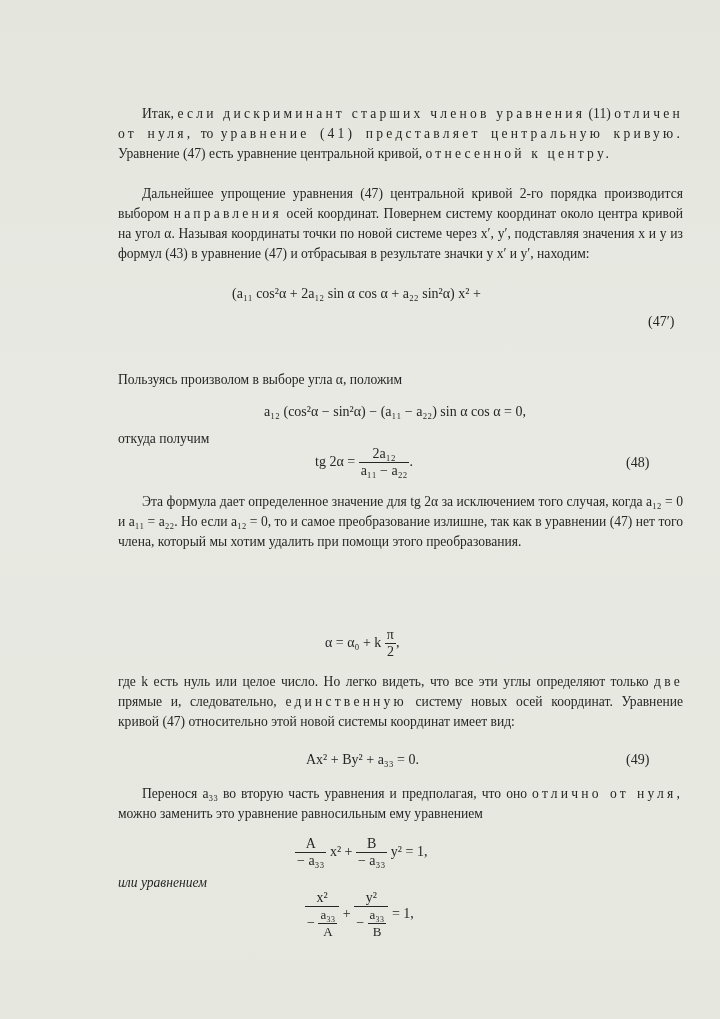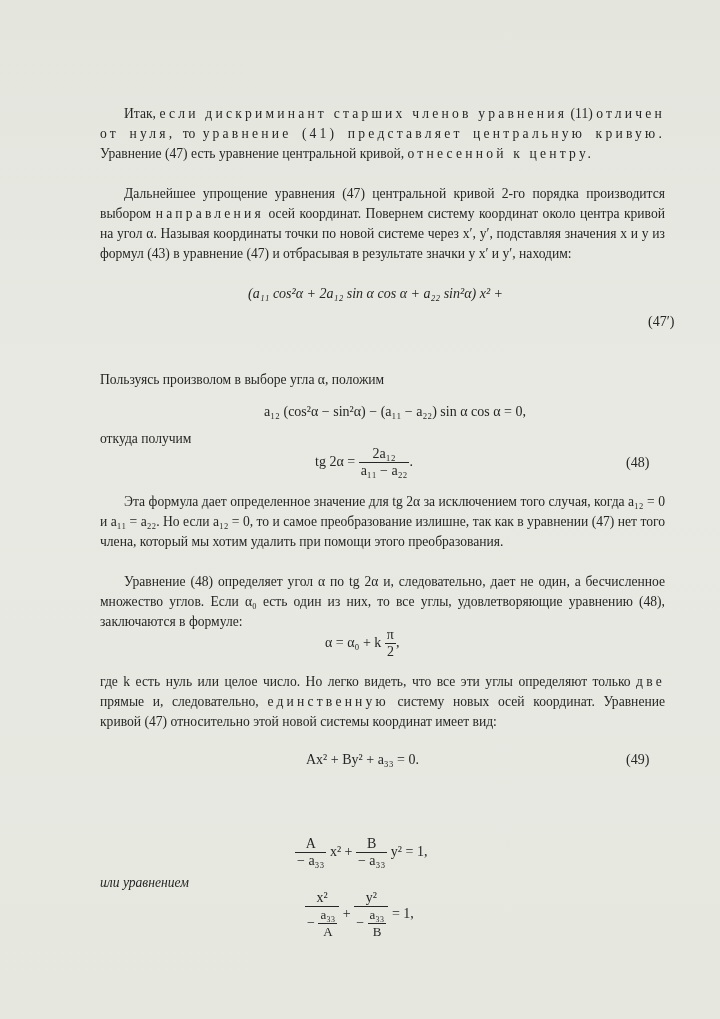--- a/index.html
+++ b/index.html
@@ -29,21 +29,21 @@
     position: absolute; left: 0; top: 33px; width: 565px; height: 1px;
     background: #b8b8b0;
   }
   .page-num {
     position: absolute; left: 0; top: 7px; font-style: italic; font-size: 15px;
   }
   .running-head {
     position: absolute; left: 66px; top: 7px; font-style: italic; font-size: 15.5px; letter-spacing: 0.1px;
   }
   .body-text {
-    position: absolute; left: 100px; width: 565px; font-size: 13.6px; line-height: 20px;
+    position: absolute; left: 118px; width: 565px; font-size: 13.6px; line-height: 20px;
     text-align: justify;
   }
   .para { text-indent: 24px; margin: 0; }
   .noindent { text-indent: 0; margin: 0; }
   .sp { letter-spacing: 3.2px; }
   .eq {
     position: absolute; font-size: 14px; white-space: nowrap;
     font-family: "Liberation Serif", "DejaVu Serif", serif;
   }
   .eqnum { position: absolute; font-size: 14px; }
@@ -63,21 +63,21 @@
       <span>Итак, </span><span class="sp">если дискриминант старших членов уравнения</span><span> (11) </span><span class="sp">отличен от нуля,</span><span> то </span><span class="sp">уравнение (41) представляет центральную кривую.</span><span> Уравнение (47) есть уравнение центральной кривой, </span><span class="sp">отнесенной к центру.</span>
     </p>
   </div>
 
   <div class="body-text" style="top:184px;">
     <p class="para">
       <span>Дальнейшее упрощение уравнения (47) центральной кривой 2-го порядка производится выбором </span><span class="sp">направления</span><span> осей координат. Повернем систему координат около центра кривой на угол α. Называя координаты точки по новой системе через x′, y′, подставляя значения x и y из формул (43) в уравнение (47) и отбрасывая в результате значки у x′ и y′, находим:</span>
     </p>
   </div>
 
-  <div class="eq" style="left:248px; top:286px;font-style:italic;">(a₁₁ cos²α + 2a₁₂ sin α cos α + a₂₂ sin²α) x² +</div>
+  <div class="eq" style="left:232px; top:286px;">(a₁₁ cos²α + 2a₁₂ sin α cos α + a₂₂ sin²α) x² +</div>
   <div class="eqnum" style="left:620px; top:314px;margin-left:28px;">(47′)</div>
 
   <div class="body-text" style="top:370px;">
     <p class="noindent">Пользуясь произволом в выборе угла α, положим</p>
   </div>
 
   <div class="eq" style="left:228px; top:404px;margin-left:36px;">a₁₂ (cos²α − sin²α) − (a₁₁ − a₂₂) sin α cos α = 0,</div>
 
   <div class="body-text" style="top:429px;">
     <p class="noindent">откуда получим</p>
@@ -89,41 +89,43 @@
       <span class="num">2a₁₂</span>
       <span class="den">a₁₁ − a₂₂</span>
     </span><span>.</span>
   </div>
   <div class="eqnum" style="left:626px; top:455px;">(48)</div>
 
   <div class="body-text" style="top:492px;">
     <p class="para">Эта формула дает определенное значение для tg 2α за исключением того случая, когда a₁₂ = 0 и a₁₁ = a₂₂. Но если a₁₂ = 0, то и самое преобразование излишне, так как в уравнении (47) нет того члена, который мы хотим удалить при помощи этого преобразования.</p>
   </div>
 
-  <div class="body-text" style="top:572px;">
-    <p class="para">Уравнение (48) определяет угол α по tg 2α и, следовательно, дает не один, а бесчисленное множество углов. Если α₀ есть один из них, то все углы, удовлетворяющие уравнению (48), заключаются в формуле:</p>
-  </div>
 
   <div class="eq" style="left:325px; top:627px;">
     <span>α = α₀ + k</span>
     <span class="frac">
       <span class="num">π</span>
       <span class="den">2</span>
     </span><span>,</span>
   </div>
 
   <div class="body-text" style="top:672px;">
     <p class="noindent">
       <span>где k есть нуль или целое число. Но легко видеть, что все эти углы определяют только </span><span class="sp">две</span><span> прямые и, следовательно, </span><span class="sp">единственную</span><span> систему новых осей координат. Уравнение кривой (47) относительно этой новой системы координат имеет вид:</span>
     </p>
   </div>
 
   <div class="eq" style="left:306px; top:752px;">Ax² + By² + a₃₃ = 0.</div>
   <div class="eqnum" style="left:626px; top:752px;">(49)</div>
 
+  <div class="body-text" style="top:784px;">
+    <p class="para">
+      <span>Перенося a₃₃ во вторую часть уравнения и предполагая, что оно </span><span class="sp">отлично от нуля,</span><span> можно заменить это уравнение равносильным ему уравнением</span>
+    </p>
+  </div>
 
   <div class="eq" style="left:295px; top:836px;">
     <span class="frac">
       <span class="num">A</span>
       <span class="den">− a₃₃</span>
     </span>
     <span>x² +</span>
     <span class="frac">
       <span class="num">B</span>
       <span class="den">− a₃₃</span>

